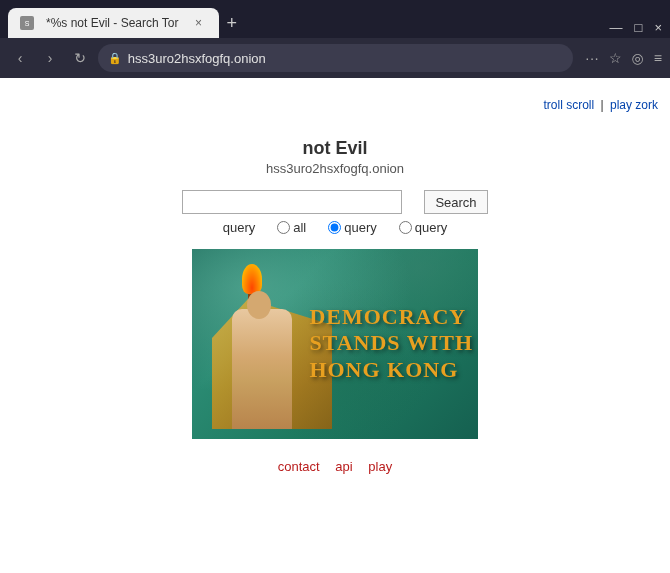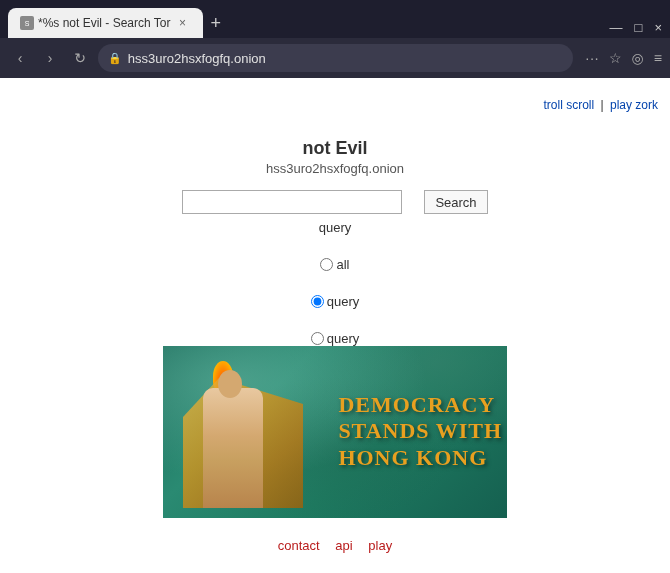--- a/index.html
+++ b/index.html
@@ -32,21 +32,21 @@
     }
 
     .tab {
       background: #f0f0f0;
       border-radius: 8px 8px 0 0;
       padding: 6px 12px;
       font-size: 12px;
       color: #333;
       display: flex;
       align-items: center;
-      gap: 4px;
+      gap: 12px;
       min-width: 160px;
       height: 30px;
     }
 
     .tab-favicon {
       width: 14px;
       height: 14px;
       background: #888;
       border-radius: 2px;
       font-size: 10px;
@@ -221,39 +221,37 @@
       padding: 0 10px;
       font-size: 13px;
       background: #f8f8f8;
       border: 1px solid #aaa;
       cursor: pointer;
       color: #333;
     }
 
     .radio-row {
       display: flex;
-      align-items: center;
       gap: 22px;
       margin-top: 6px;
       font-size: 13px;
       color: #333;
-      flex-direction: column;
     }
 
     .radio-row label {
       display: flex;
       align-items: center;
       gap: 3px;
       cursor: pointer;
     }
 
     
     .image-container {
-      margin-top: 0;
-      width: 344px;
+      margin-top: 14px;
+      width: 286px;
       height: 190px;
       overflow: hidden;
       position: relative;
     }
 
     .poster-image {
       width: 100%;
       height: 100%;
       position: relative;
       background: linear-gradient(135deg, #1a6b5a 0%, #2a8a72 30%, #1e7a60 60%, #156050 100%);

